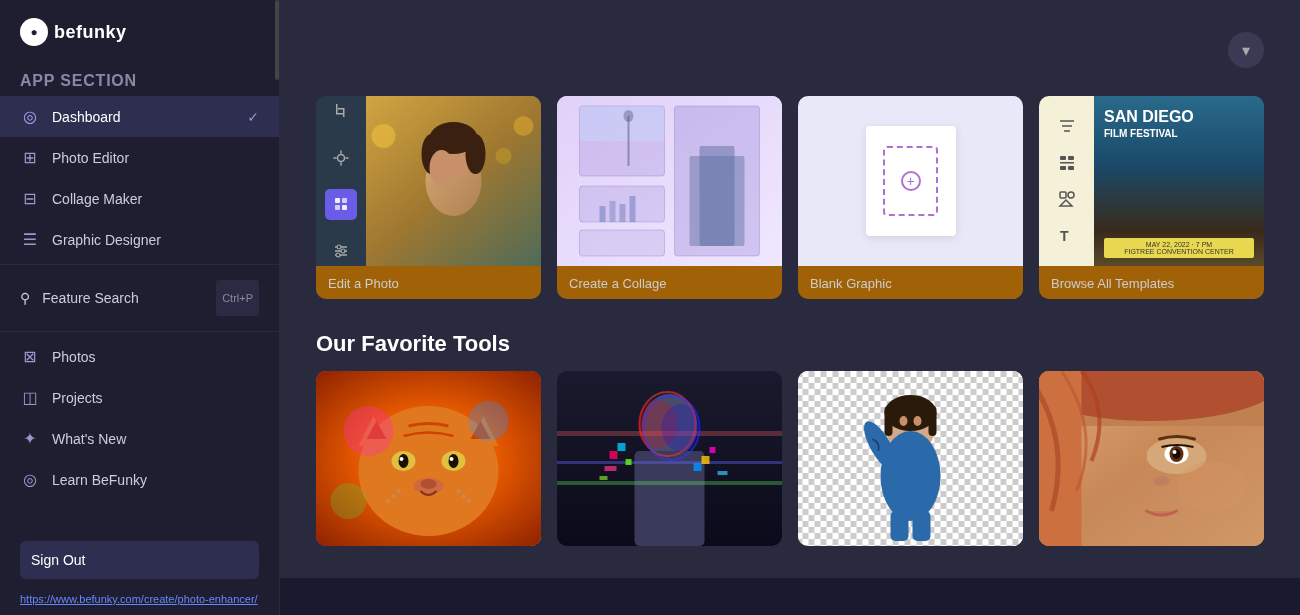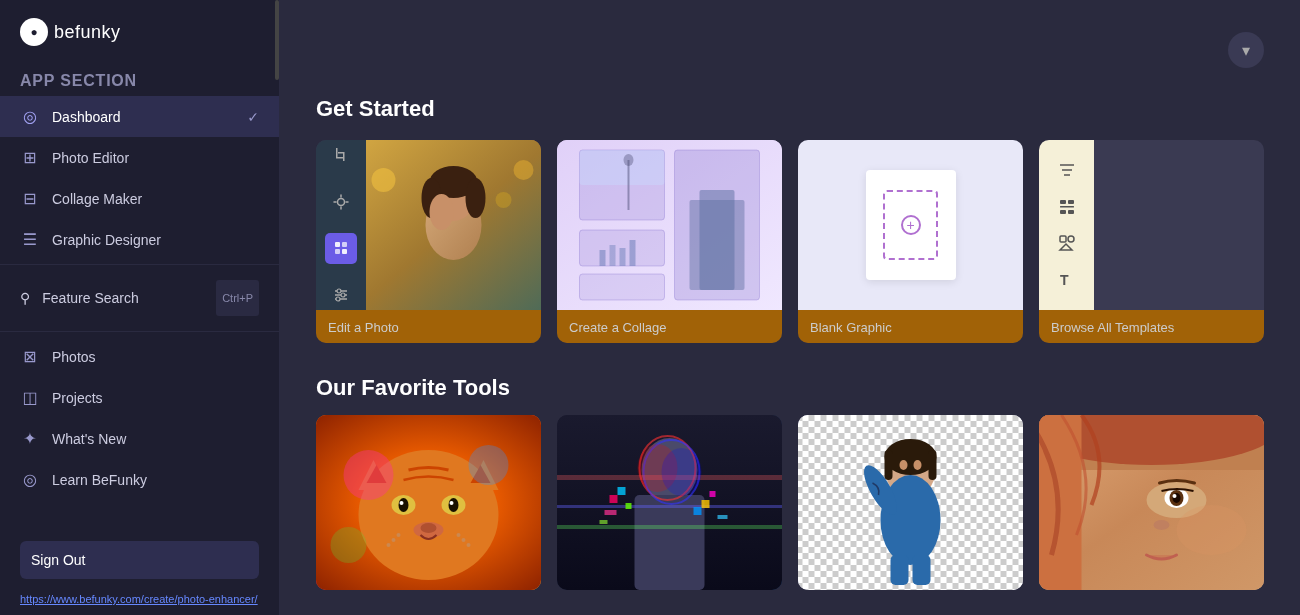--- a/index.html
+++ b/index.html
@@ -40,21 +40,21 @@
       display: flex;
       align-items: center;
       justify-content: center;
       font-size: 12px;
       font-weight: bold;
       color: #1e1e30;
     }
 
     .logo-text {
       font-size: 18px;
-      font-weight: 400;
+      font-weight: 700;
       color: #fff;
       letter-spacing: 0.5px;
       text-align: right;
     }
 
     .scrollbar-thumb {
       position: absolute;
       right: 0;
       top: 0;
       width: 4px;
@@ -534,21 +534,20 @@
 </nav>
 
 <div class="main-scrollable">
   <div class="main-content">
 
     <div class="top-bar">
       <div class="top-bar-icon">▾</div>
     </div>
 
     <div>
-      <h2 class="get-started-title">Get Started</h2>
 
       <div class="cards-row">
 
         <div class="card">
           <div class="photo-woman">
             <div class="photo-left-panel">
               <div class="icon-btn">
                 <svg width="16" height="16" viewBox="0 0 16 16" fill="none">
                   <rect x="3" y="1" width="1.5" height="10" fill="#aaa"></rect>
                   <rect x="3" y="10" width="8" height="1.5" fill="#aaa"></rect>
@@ -693,20 +692,25 @@
                   <circle cx="13" cy="5" r="3" stroke="#555" stroke-width="1.5" fill="none"></circle>
                   <polygon points="2,16 8,10 14,16" stroke="#555" stroke-width="1.5" fill="none"></polygon>
                 </svg>
               </div>
               <div class="poster-icon-item">
                 <svg width="18" height="18" viewBox="0 0 18 18" fill="none">
                   <text x="2" y="14" font-size="14" font-weight="bold" fill="#555">T</text>
                 </svg>
               </div>
             </div>
+            <div class="poster-image-col">
+              <div class="poster-title">SAN DIEGO</div>
+              <div style="font-size:10px; color:#fff; font-weight:700; margin-top:2px;">FILM FESTIVAL</div>
+              <div class="poster-badge">MAY 22, 2022 · 7 PM<br>FIGTREE CONVENTION CENTER</div>
+            </div>
           </div>
           <div class="card-label">Browse All Templates</div>
         </div>
 
       </div>
     </div>
 
     <div>
       <h2 class="favorite-tools-title">Our Favorite Tools</h2>
 

